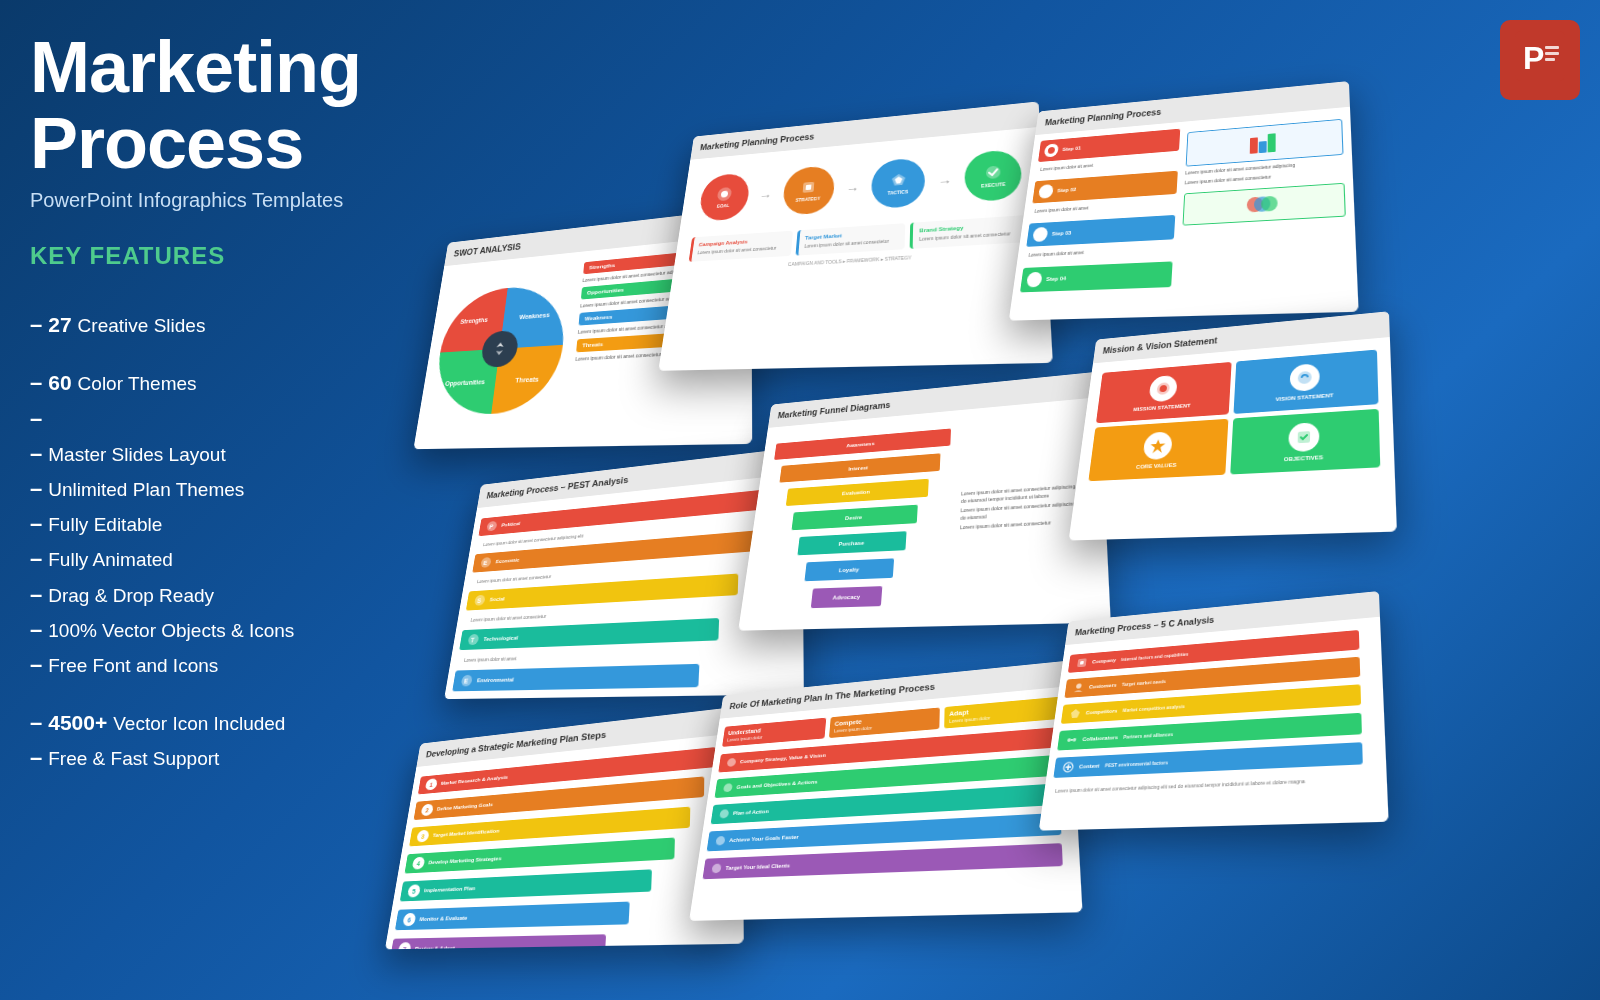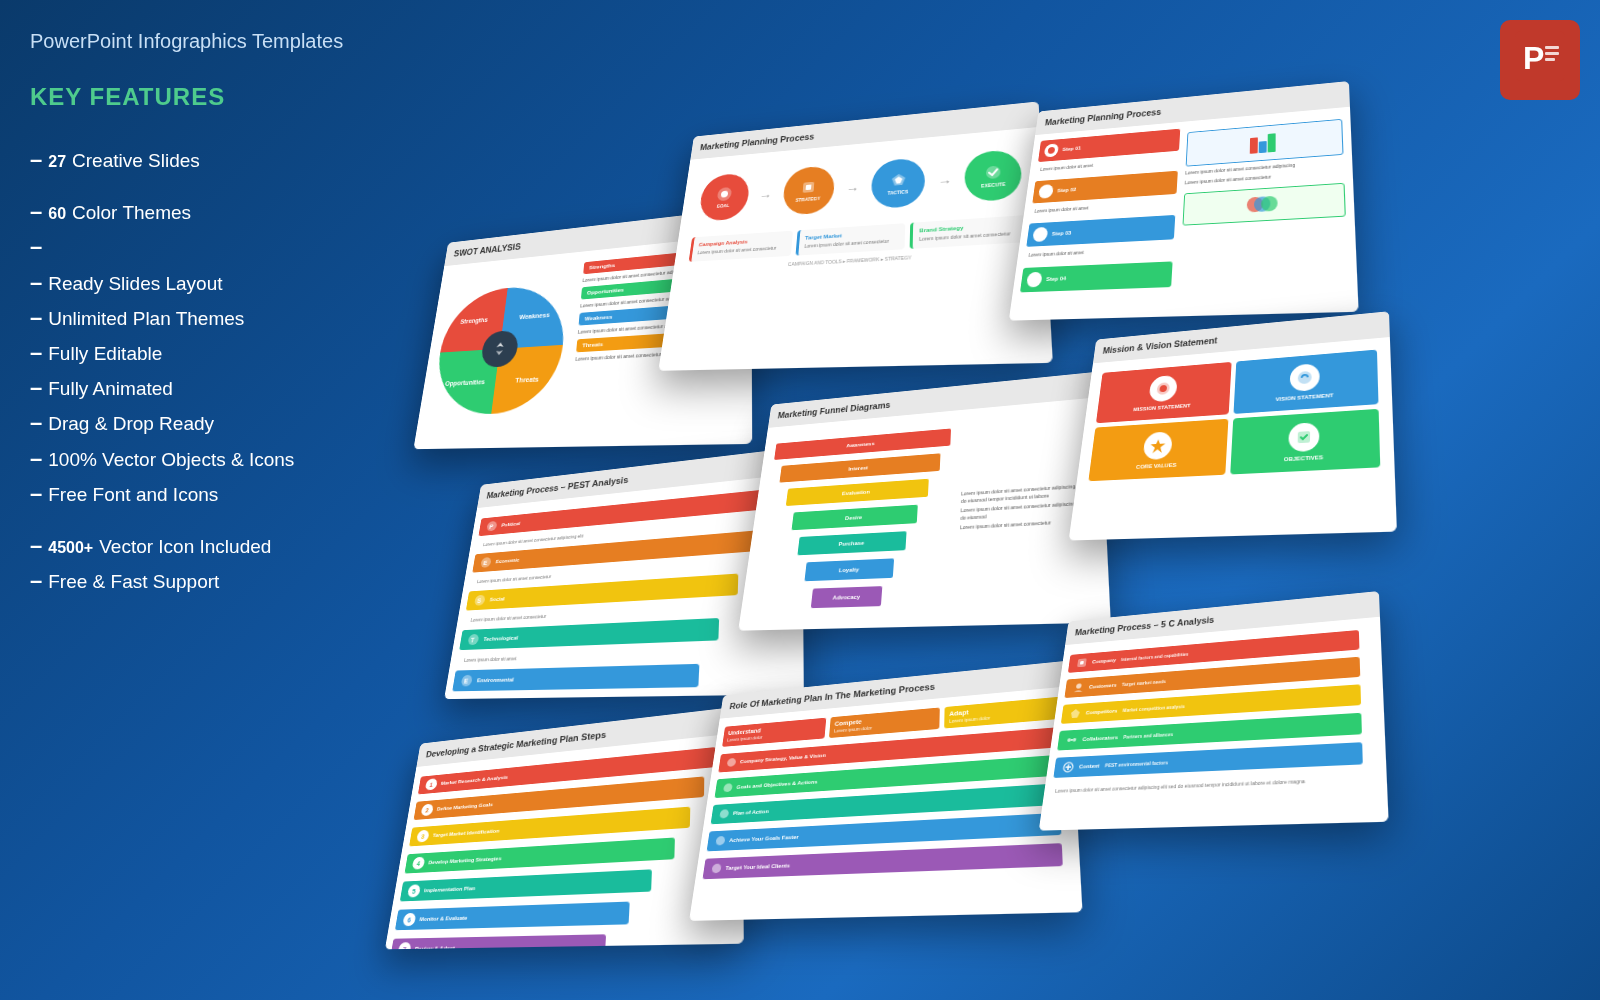--- a/index.html
+++ b/index.html
@@ -59,21 +59,21 @@
     }
 
     .features-list li .dash {
       color: #ffffff;
       font-weight: 700;
       font-size: 22px;
     }
 
     .features-list li .bold-num {
       font-weight: 900;
-      font-size: 16px;
+      font-size: 21px;
       margin-top: 24px;
     }
 
     
     .ppt-icon {
       position: absolute;
       top: 20px;
       right: 20px;
       width: 80px;
       height: 80px;
@@ -327,41 +327,42 @@
       <rect width="50" height="50" rx="6" fill="#c0392b"></rect>
       <text x="8" y="38" font-size="32" font-weight="900" font-family="Arial" fill="white">P</text>
       <rect x="30" y="15" width="14" height="3" rx="1" fill="white" opacity="0.8"></rect>
       <rect x="30" y="21" width="14" height="3" rx="1" fill="white" opacity="0.8"></rect>
       <rect x="30" y="27" width="10" height="3" rx="1" fill="white" opacity="0.8"></rect>
     </svg>
   </div>
 </div>
 
 <div class="left-panel">
+  <h1 class="main-title">Marketing Process</h1>
   <p class="subtitle">PowerPoint Infographics Templates</p>
 
   <div class="key-features-label">KEY FEATURES</div>
 
   <ul class="features-list">
     <li>
       <span class="dash">–</span>
       <span class="bold-num">27</span>
       <span> Creative Slides</span>
     </li>
     <li>
       <span class="dash">–</span>
       <span class="bold-num">60</span>
       <span> Color Themes</span>
     </li>
     <li>
       <span class="dash">–</span>
     </li>
     <li>
       <span class="dash">–</span>
-      <span>Ready Slides Layout</span>
+      <span>Master Slides Layout</span>
     </li>
     <li>
       <span class="dash">–</span>
       <span>Unlimited Plan Themes</span>
     </li>
     <li>
       <span class="dash">–</span>
       <span>Fully Editable</span>
     </li>
     <li>

